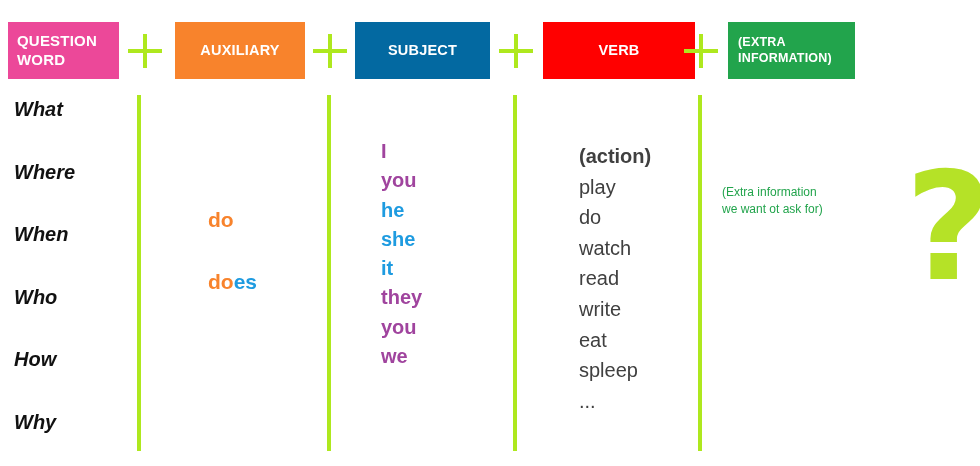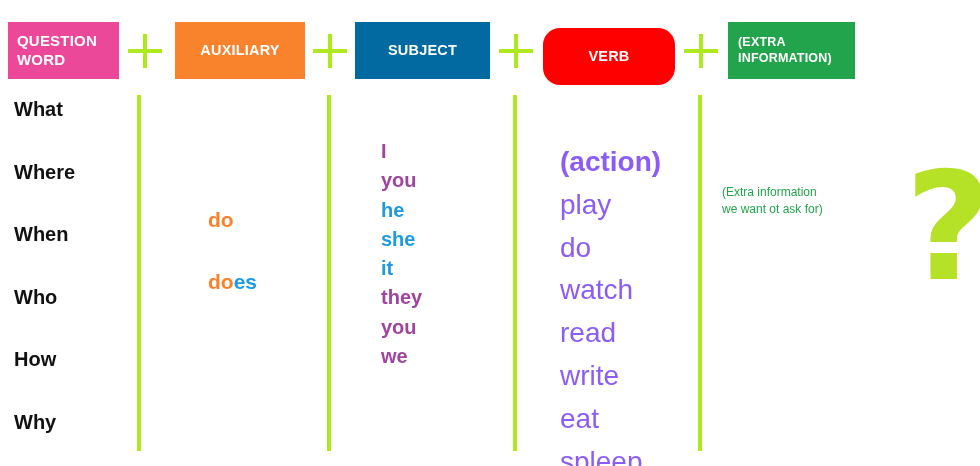--- a/index.html
+++ b/index.html
@@ -34,21 +34,21 @@
     font-weight: bold;
     letter-spacing: 0.2px;
     line-height: 1.22;
   }
   .hdr-center { justify-content: center; text-align: left; }
   .hdr-left { justify-content: flex-start; text-align: left; }
 
   #hdr-question { left: 8px;   top: 22px; width: 111px; height: 57px; background: #ec4899; font-size: 15px; padding-left: 9px; }
   #hdr-auxiliary { left: 175px; top: 22px; width: 130px; height: 57px; background: #F8832C; font-size: 14.5px; }
   #hdr-subject   { left: 355px; top: 22px; width: 135px; height: 57px; background: #0369a1; font-size: 14.5px; }
-  #hdr-verb      { left: 543px; top: 28px; width: 132px; height: 57px; background: #FF0000; font-size: 14.5px; border-radius: 17px; }
+  #hdr-verb      { left: 543px; top: 22px; width: 152px; height: 57px; background: #FF0000; font-size: 14.5px; }
   #hdr-extra     { left: 728px; top: 22px; width: 127px; height: 57px; background: #22A44C; font-size: 12.5px; padding-left: 10px; }
 
   
   .plus {
     position: absolute;
     width: 34px;
     height: 34px;
     top: 34px;
   }
   .plus::before, .plus::after {
@@ -82,20 +82,21 @@
     left: 14px;
     top: 98px;
     width: 115px;
   }
   #question-words .qw {
     font-size: 20px;
     font-weight: bold;
     color: #111111;
     height: 62.5px;
     line-height: 1.1;
+    font-style: italic;
   }
 
   
   #auxiliaries {
     position: absolute;
     left: 208px;
     top: 208px;
     width: 110px;
   }
   #auxiliaries .aux {
@@ -122,23 +123,24 @@
   }
 
   
   #verbs {
     position: absolute;
     left: 560px;
     top: 141px;
     width: 130px;
   }
   #verbs .verb {
-    font-size: 28px;
-    color: #8b5cf6;
+    font-size: 20px;
+    color: #404040;
     line-height: 1.53;
+    margin-left: 19px;
   }
   #verbs .verb.is-bold { font-weight: bold; }
 
   
   #extra-note {
     position: absolute;
     left: 722px;
     top: 184px;
     width: 175px;
     font-size: 12px;

